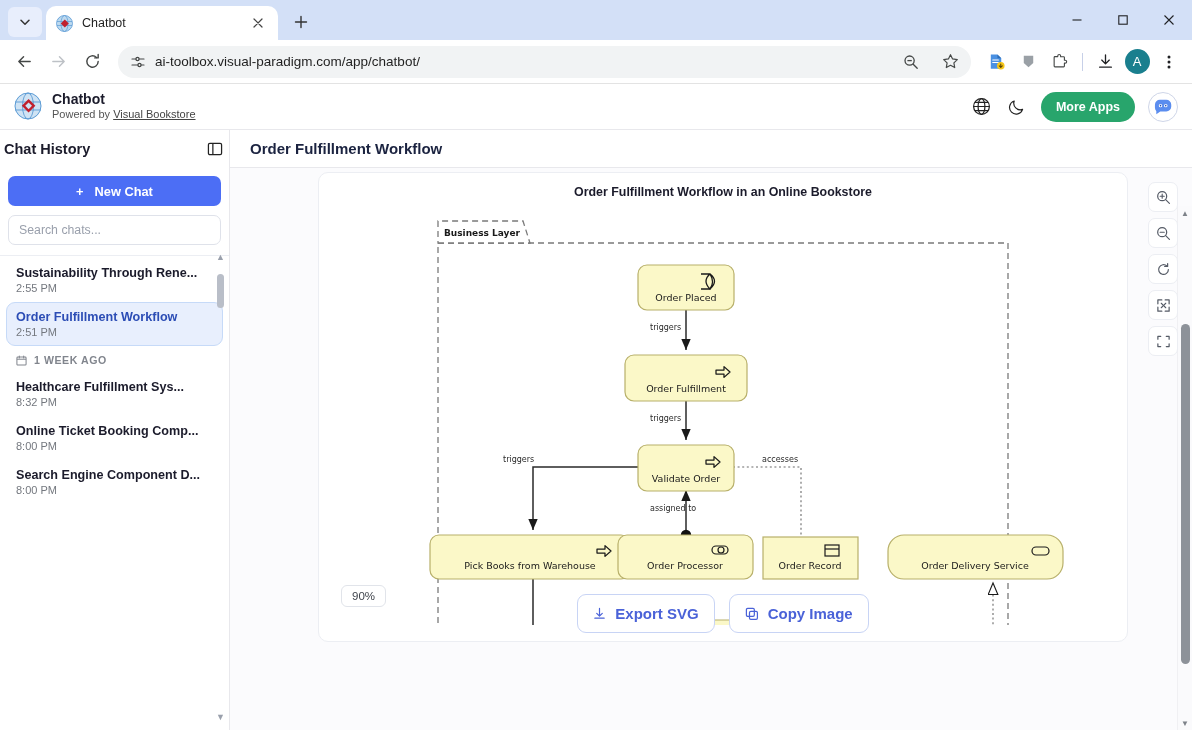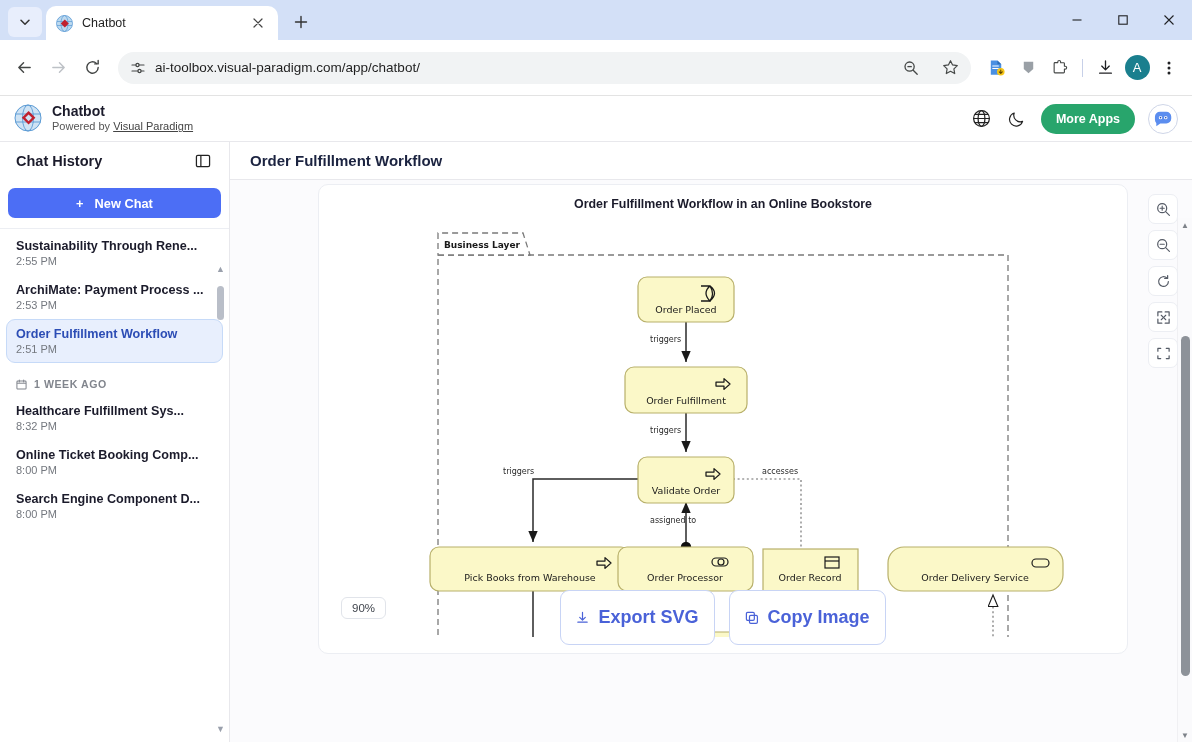--- a/index.html
+++ b/index.html
@@ -46,21 +46,21 @@
     position: absolute; right: 0; top: 0; height: 40px;
     display: flex; align-items: center;
   }
   .win-btn {
     width: 46px; height: 40px; display: flex;
     align-items: center; justify-content: center;
     color: #202124; cursor: pointer;
   }
 
   .toolbar {
-    height: 56px; background: #ffffff;
+    height: 44px; background: #ffffff;
     display: flex; align-items: center; padding: 0 8px; gap: 2px;
     border-bottom: 1px solid #e3e3e3;
   }
   .nav-btn {
     width: 32px; height: 32px; border-radius: 50%;
     display: flex; align-items: center; justify-content: center;
     color: #444746; cursor: pointer; flex: 0 0 32px;
   }
   .nav-btn.disabled { color: #bdc1c6; }
   .omnibox {
@@ -114,21 +114,21 @@
   .body-wrap { display: flex; height: 600px; }
 
   
   .sidebar {
     width: 230px; flex: 0 0 230px; background: #ffffff;
     border-right: 1px solid #e8e8ec; display: flex; flex-direction: column;
     position: relative;
   }
   .sb-head {
     height: 38px; display: flex; align-items: center;
-    padding: 0 16px; gap: 8px;
+    padding: 0 4px; gap: 8px;
   }
   .sb-title { font-size: 14.5px; font-weight: 700; color: #1b1b2b; }
   .sb-collapse { margin-left: auto; width: 20px; height: 20px;
     display: flex; align-items: center; justify-content: center; cursor: pointer; }
   .sb-top { padding: 8px 8px 10px; border-bottom: 1px solid #eceef3; }
   .new-chat {
     width: 100%; height: 30px; background: #4c6ef5; color: #fff;
     border: none; border-radius: 7px; font-size: 12.8px; font-weight: 600;
     display: flex; align-items: center; justify-content: center; gap: 11px;
     cursor: pointer; font-family: inherit;
@@ -145,21 +145,21 @@
   }
   .chat-item.active { background: #e8effd; border: 1px solid #c6daf8; padding: 7px 9px; }
   .chat-name {
     font-size: 12.6px; color: #1b1b2b; font-weight: 600;
     white-space: nowrap; overflow: hidden; text-overflow: ellipsis;
   }
   .chat-item.active .chat-name { color: #2c4db5; }
   .chat-time { font-size: 11px; color: #74787f; margin-top: 2px; }
   .group-label {
     display: flex; align-items: center; gap: 7px;
-    padding: 15px 16px 6px; font-size: 10.6px; letter-spacing: .55px;
+    padding: 8px 16px 6px; font-size: 10.6px; letter-spacing: .55px;
     color: #81858d; font-weight: 600;
   }
   .sb-scrollbar {
     position: absolute; right: 2px; top: 122px; width: 13px; bottom: 8px;
   }
   .sb-arrow { display: flex; justify-content: center; color: #9aa0ac; font-size: 9px; }
   .sb-thumb {
     position: absolute; left: 3px; top: 22px; width: 7px; height: 34px;
     background: #b9bec8; border-radius: 4px;
   }
@@ -188,21 +188,21 @@
     position: absolute; left: 22px; bottom: 18px; background: #fff;
     border: 1px solid #e1e4ea; border-radius: 6px; padding: 4px 10px;
     font-size: 11.5px; color: #40454d; z-index: 4;
   }
   .act-row {
     position: absolute; left: 0; right: 0; bottom: -8px;
     display: flex; justify-content: center; gap: 14px; z-index: 3;
   }
   .act-btn {
     border: 1px solid #c8d4f5; background: #fff; color: #4a62d8;
-    border-radius: 9px; padding: 16px 15px; font-size: 18px; font-weight: 600;
+    border-radius: 9px; padding: 10px 15px; font-size: 15px; font-weight: 600;
     display: flex; align-items: center; gap: 9px; cursor: pointer;
     font-family: inherit; white-space: nowrap;
   }
 
   .view-tools {
     position: absolute; right: 14px; top: 14px;
     display: flex; flex-direction: column; gap: 6px; z-index: 5;
   }
   .vt-btn {
     width: 30px; height: 30px; background: #fff; border: 1px solid #eceef3;
@@ -365,21 +365,21 @@
         <circle cx="14" cy="14" r="13" fill="#cfe3f4" stroke="#5b9bd5" stroke-width="1"></circle>
         <ellipse cx="14" cy="14" rx="5.5" ry="13" fill="none" stroke="#5b9bd5" stroke-width="0.9"></ellipse>
         <path d="M1.2 10h25.6M1.2 18h25.6" stroke="#5b9bd5" stroke-width="0.9"></path>
         <path d="M14.6 7l6.8 6.8-6.8 6.8-6.8-6.8z" fill="#c0202e"></path>
         <path d="M14.6 10.4l3.4 3.4-3.4 3.4-3.4-3.4z" fill="#cfe3f4"></path>
       </svg>
     </span>
     <div>
       <div class="brand-title">Chatbot</div>
       <div class="brand-sub">
-        <span>Powered by </span><a href="#">Visual Paradigm</a>
+        <span>Powered by </span><a href="#">Visual Bookstore</a>
       </div>
     </div>
   </div>
   <div class="header-right">
     <span class="hdr-icon">
       <svg width="19" height="19" viewBox="0 0 20 20">
           <circle cx="10" cy="10" r="8.3" fill="none" stroke="#222" stroke-width="1.3"></circle>
           <ellipse cx="10" cy="10" rx="3.6" ry="8.3" fill="none" stroke="#222" stroke-width="1.3"></ellipse>
           <path d="M1.9 10h16.2M3 5.6h14M3 14.4h14" stroke="#222" stroke-width="1.2"></path>
         </svg>
@@ -412,29 +412,26 @@
             <rect x="1.6" y="2.6" width="14.8" height="12.8" rx="1.6" fill="none" stroke="#222" stroke-width="1.4"></rect>
             <path d="M6.6 2.6v12.8" stroke="#222" stroke-width="1.4"></path>
           </svg>
       </span>
     </div>
     <div class="sb-top">
       <button class="new-chat">
         <span>+</span>
         <span>New Chat</span>
       </button>
+      <input class="search-box" placeholder="Search chats..." style="">
     </div>
     <div class="chat-list">
       <div class="chat-item">
         <div class="chat-name">Sustainability Through Rene...</div>
         <div class="chat-time">2:55 PM</div>
-      </div>
-      <div class="chat-item">
-        <div class="chat-name">ArchiMate: Payment Process ...</div>
-        <div class="chat-time">2:53 PM</div>
       </div>
       <div class="chat-item active">
         <div class="chat-name">Order Fulfillment Workflow</div>
         <div class="chat-time">2:51 PM</div>
       </div>
       <div class="group-label">
         <span style="display:flex">
           <svg width="11" height="11" viewBox="0 0 12 12">
               <rect x="1" y="2.2" width="10" height="8.8" rx="1" fill="none" stroke="#81858d" stroke-width="1.1"></rect>
               <path d="M1 4.6h10" stroke="#81858d" stroke-width="1.1"></path>

